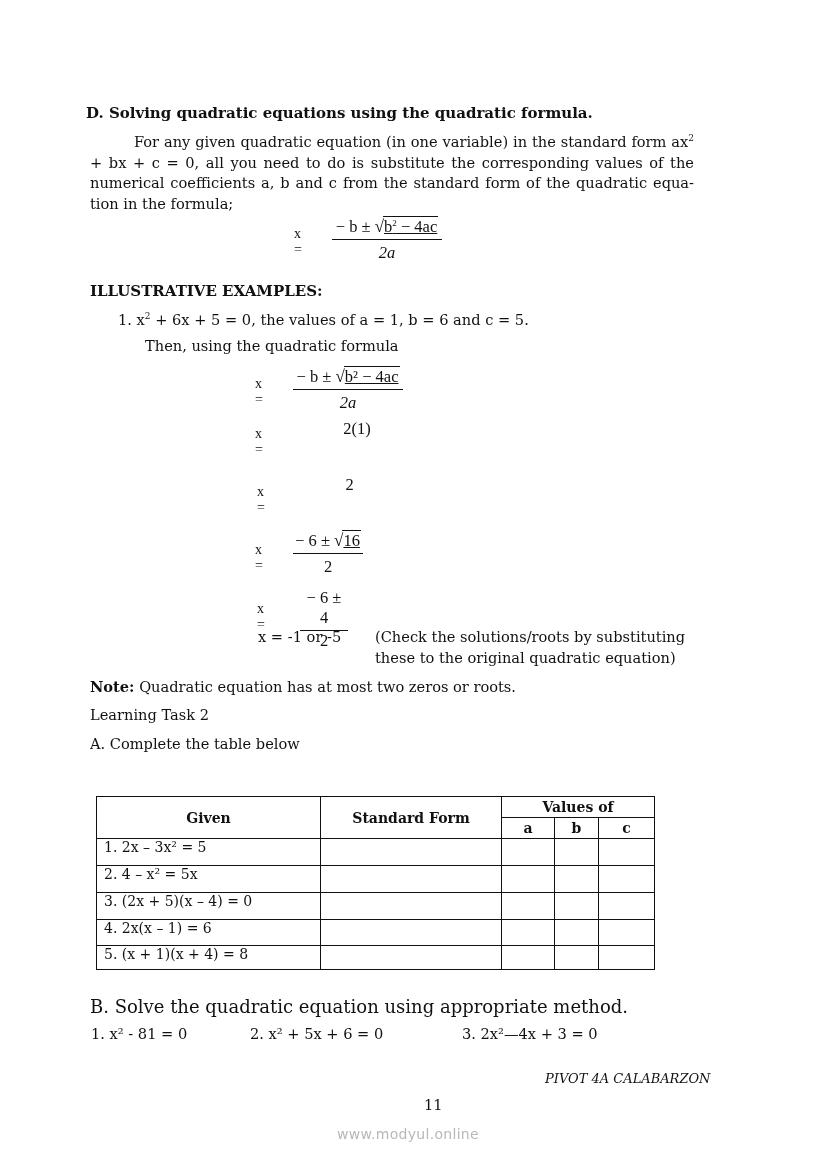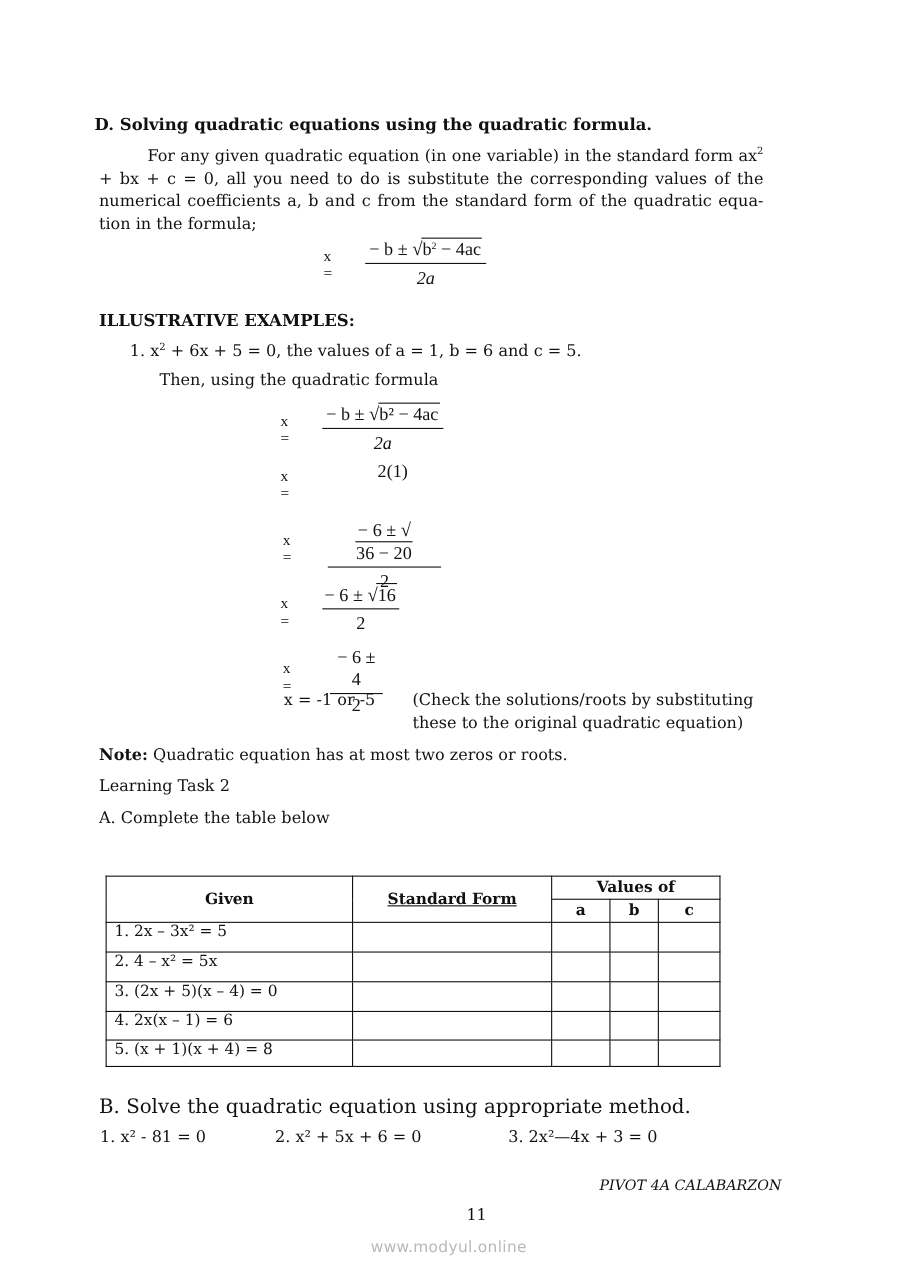--- a/index.html
+++ b/index.html
@@ -9,21 +9,21 @@
   .h-section { left:86px; top:104px; font-size:15px; font-weight:bold; }
   .para { left:90px; top:132px; width:604px; font-size:14.6px; line-height:20.5px; text-align:justify; white-space:normal; }
   .para .indent { display:inline-block; width:44px; }
   sup { font-size:9px; vertical-align:6px; line-height:0; }
   .frac-row { position:absolute; font-family:"Liberation Serif", serif; }
   .frac-row .lhs { position:absolute; font-size:14px; }
   .frac { position:absolute; text-align:center; font-size:16.5px; }
   .frac .num { display:block; padding:0 2px 2px 2px; border-bottom:1px solid #111; font-style:normal; }
   .frac .den { display:block; padding-top:3px; }
   .it { font-style:italic; }
-  .sqrt { display:inline-block; border-top:1px solid #111; padding:0 1px; margin-left:-1px; }
+  .sqrt { display:inline-block; border-top:1px solid #111; padding:0 1px; margin-left:-1px;text-decoration:underline; }
   .rad { font-size:17px; }
   .h-ex { left:90px; top:282px; font-size:15px; font-weight:bold; }
   .ex1 { left:118px; top:311px; font-size:14.6px; }
   .ex1b { left:145px; top:337px; font-size:14.6px; }
   .result { left:258px; top:628px; font-size:14.6px; }
   .check1 { left:375px; top:628px; font-size:14.6px; }
   .check2 { left:375px; top:649px; font-size:14.6px; }
   .note { left:90px; top:678px; font-size:14.6px;text-align:right; }
   .note b { font-weight:bold; }
   .task { left:90px; top:706px; font-size:14.6px; font-weight:normal; }
@@ -73,21 +73,20 @@
 <div class="frac-row" style="left:255px; top:416px;">
   <span class="lhs" style="left:0; top:10px;">x =</span>
   <span class="frac" style="left:38px; top:0; width:128px;">
     <span class="den">2(1)</span>
   </span>
 </div>
 
 <div class="frac-row" style="left:257px; top:472px;">
   <span class="lhs" style="left:0; top:12px;">x =</span>
   <span class="frac" style="left:41px; top:0; width:103px;">
-    <span class="num"><span>− 6 ± </span><span class="rad">√</span><span class="sqrt">36 − 20</span></span>
     <span class="den">2</span>
   </span>
 </div>
 
 <div class="frac-row" style="left:255px; top:530px;">
   <span class="lhs" style="left:0; top:12px;">x =</span>
   <span class="frac" style="left:38px; top:0; width:70px;">
     <span class="num"><span>− 6 ± </span><span class="rad">√</span><span class="sqrt">16</span></span>
     <span class="den">2</span>
   </span>
@@ -107,21 +106,21 @@
 
 <div class="abs note"><b>Note:</b><span> Quadratic equation has at most two zeros or roots.</span></div>
 
 <div class="abs task">Learning Task 2</div>
 <div class="abs taskA">A.  Complete the table below</div>
 
 <table class="task-table">
   <tbody>
       <tr style="height:21px;">
     <th rowspan="2" style="width:223px;">Given</th>
-    <th rowspan="2" style="width:180px;text-decoration:underline;">Standard Form</th>
+    <th rowspan="2" style="width:180px;">Standard Form</th>
     <th colspan="3">Values of</th>
   </tr>
   <tr style="height:21px;">
     <th style="width:52px;">a</th>
     <th style="width:43px;">b</th>
     <th style="width:55px;">c</th>
   </tr>
   <tr style="height:27px;">
     <td class="given">1. 2x – 3x² = 5</td>
     <td></td>

